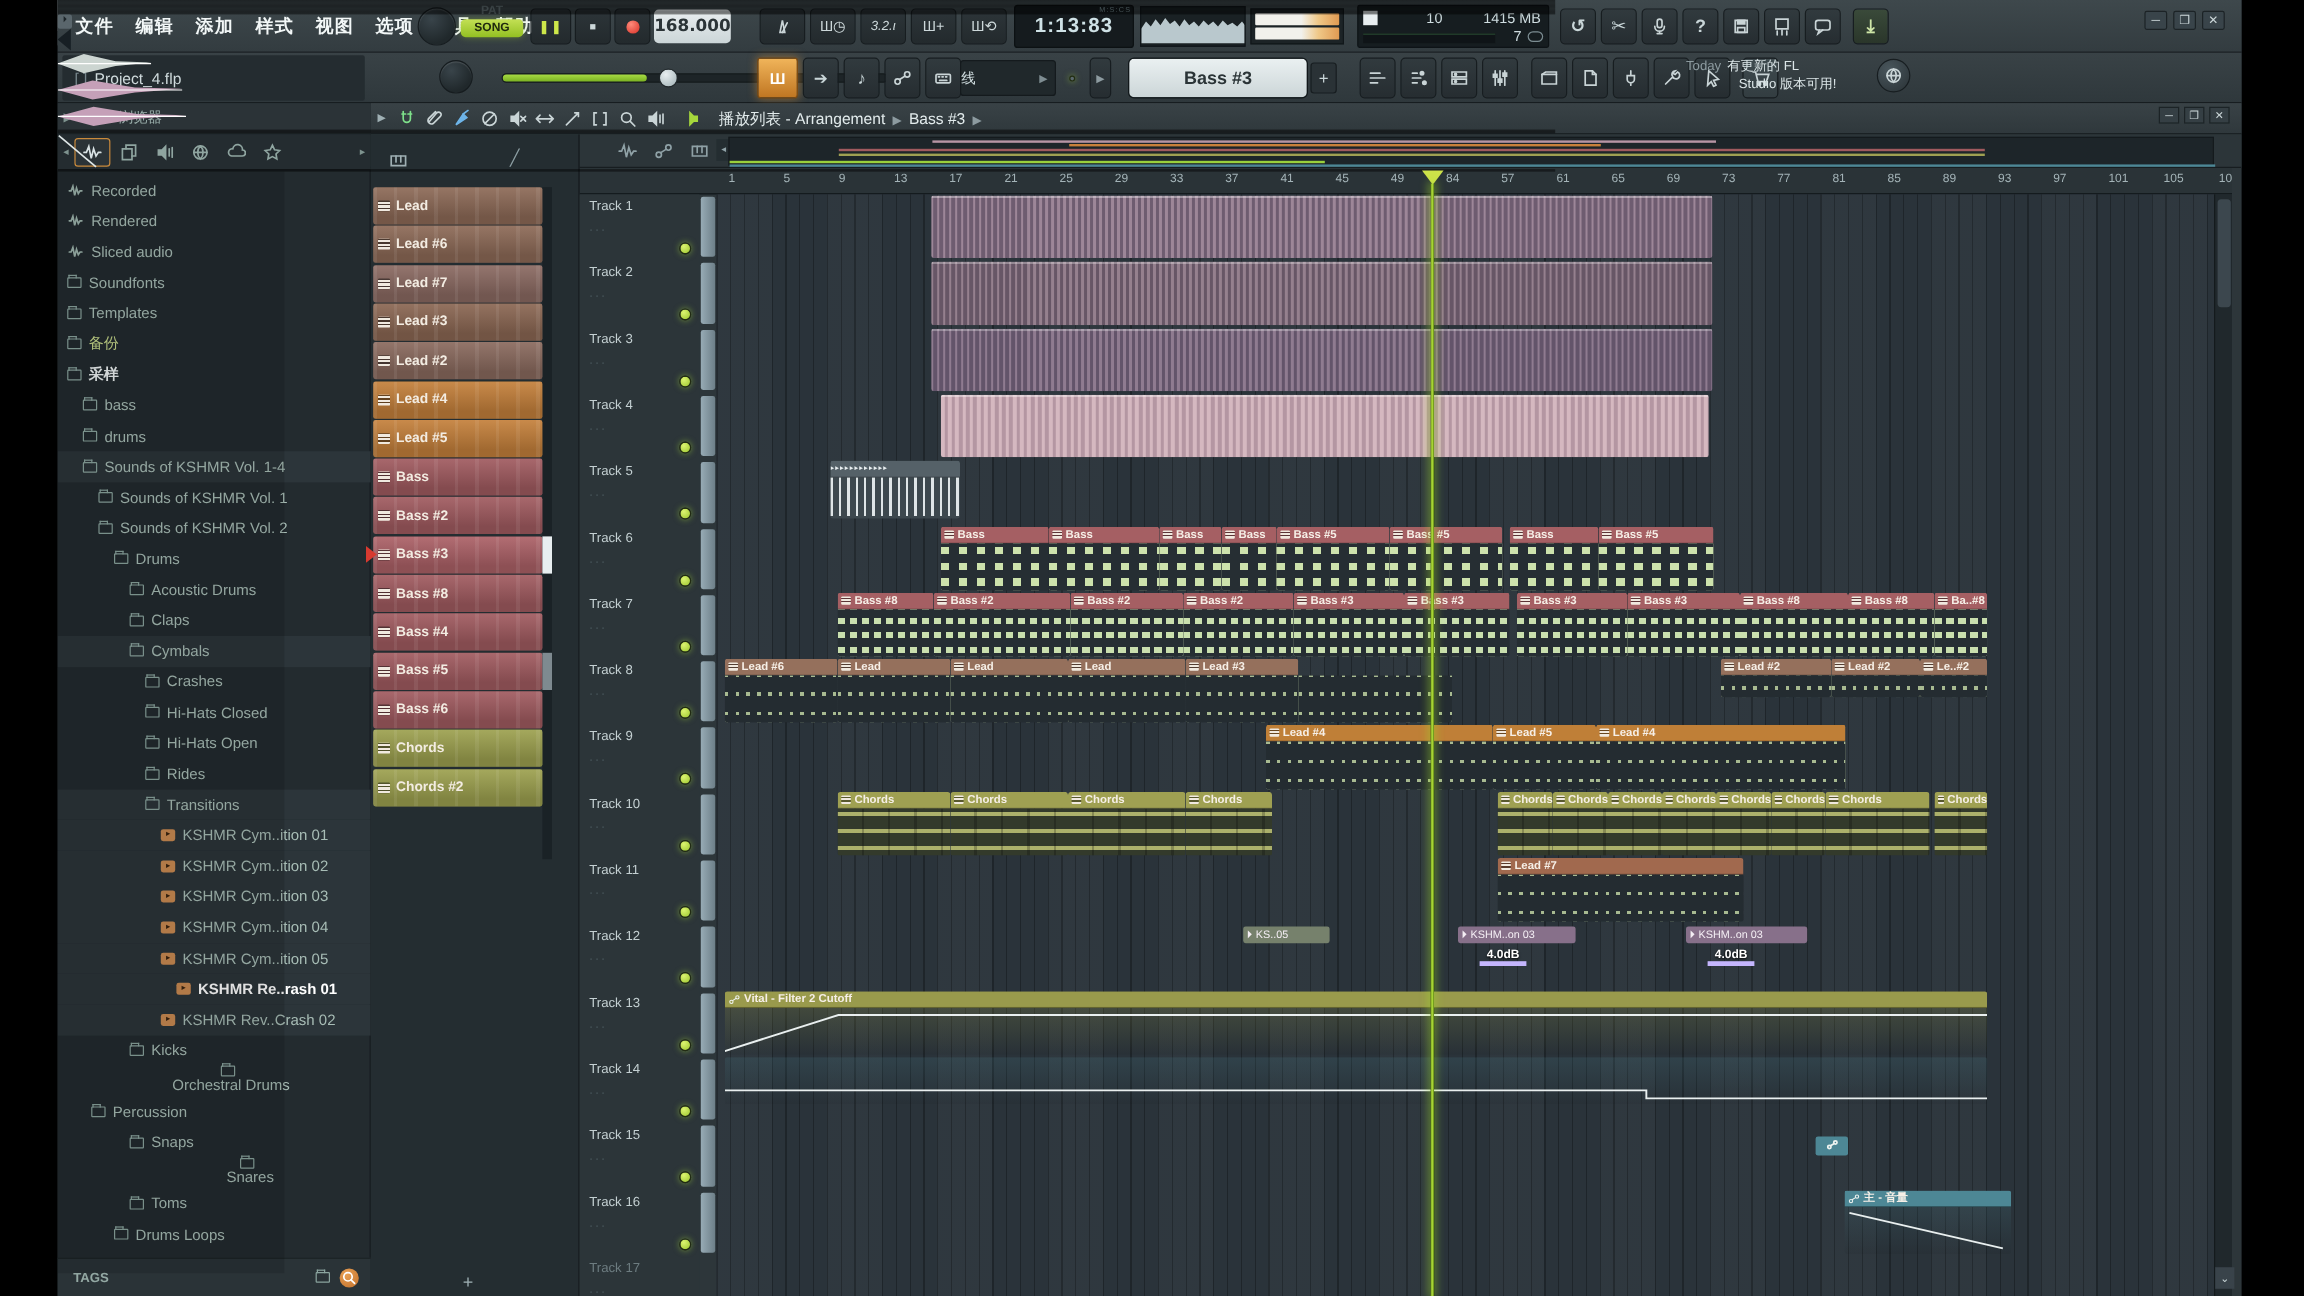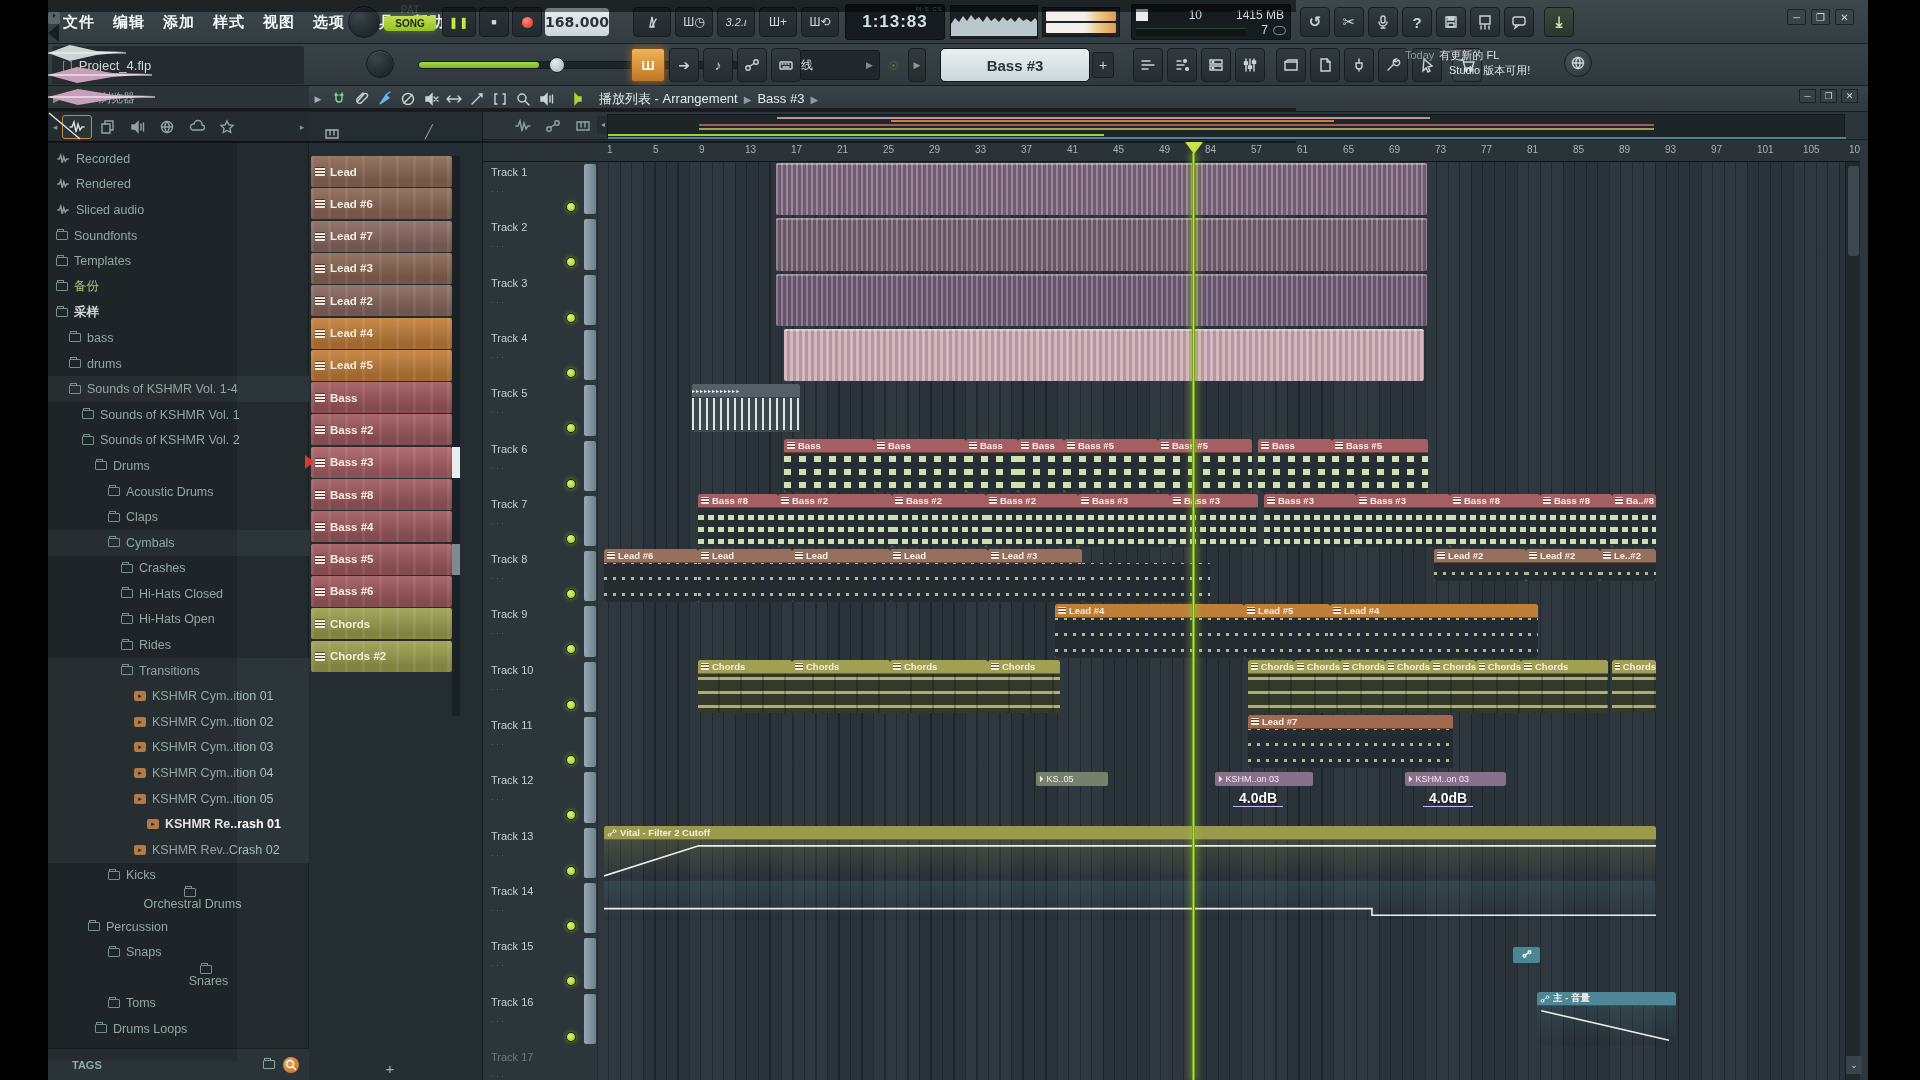--- a/index.html
+++ b/index.html
@@ -97,21 +97,21 @@
 .cbody{width:100%}
 .nb-g{background-color:#262e33;background-image:repeating-linear-gradient(0deg,#262e33 0 4px,transparent 4px 10px,#262e33 10px 13px),repeating-linear-gradient(90deg,#cde2ac 0 7px,transparent 7px 15px)}
 .nb-r{background-color:#262e33;background-image:repeating-linear-gradient(0deg,#262e33 0 3px,transparent 3px 8px,#262e33 8px 12px),repeating-linear-gradient(90deg,#c9dfae 0 6px,transparent 6px 10px)}
 .nb-c{background-color:#333a2b;background-image:repeating-linear-gradient(90deg,transparent 0 20px,rgba(0,0,0,.22) 20px 22px),repeating-linear-gradient(0deg,transparent 0 5px,rgba(193,197,118,.85) 5px 8px,transparent 8px 14px)}
 .nb-d{background-color:#242c31;background-image:repeating-linear-gradient(0deg,#242c31 0 6px,transparent 6px 9px,#242c31 9px 16px),repeating-linear-gradient(90deg,rgba(205,226,172,.78) 0 3px,transparent 3px 9px)}
 .st-a{background:repeating-linear-gradient(90deg,#9d8698 0 2px,#6e5c70 2px 5px);border-top:2px solid rgba(255,255,255,.35)}
 .st-b{background:repeating-linear-gradient(90deg,#95808e 0 2px,#675666 2px 5px);border-top:2px solid rgba(255,255,255,.3)}
 .st-c{background:repeating-linear-gradient(90deg,#8f7b90 0 2px,#63546a 2px 5px);border-top:2px solid rgba(255,255,255,.3)}
 .st-p{background:repeating-linear-gradient(90deg,#d5b8c0 0 3px,#b496a2 3px 6px);border-top:2px solid rgba(255,255,255,.4)}
 .badge{position:absolute;height:14px;border-radius:2px;color:#f4eef4;font-size:9px;display:flex;align-items:center;padding:0 3px;white-space:nowrap}
-.dbl{position:absolute;color:#fff;font-weight:bold;font-size:14px;text-shadow:0 1px 2px #000;border-bottom:1px solid #c4b5fd;padding:0 6px}
+.dbl{position:absolute;color:#fff;font-weight:bold;font-size:10px;text-shadow:0 1px 2px #000;border-bottom:4px solid #c4b5fd;padding:0 6px}
 #playline{position:absolute;width:3px;background:linear-gradient(90deg,#5c8212,#b6e43c,#5c8212);box-shadow:0 0 7px 2px rgba(160,220,40,.45)}
 #playtri{position:absolute;width:0;height:0;border-left:9px solid transparent;border-right:9px solid transparent;border-top:12px solid #cde24a}
 #vscroll{position:absolute;left:1797px;top:162px;width:15px;height:918px;background:#20282c;border-left:1px solid #141a1d}
 #vscroll .h{position:absolute;left:2px;top:4px;width:11px;height:90px;background:#3c474e;border-radius:3px}
 #cornerbtn{position:absolute;left:1798px;top:1056px;width:16px;height:18px;background:#39434a;color:#c9d6d8;font-size:9px;display:flex;align-items:center;justify-content:center}
 svg{display:block}
 .icsvg line,.icsvg path,.icsvg circle,.icsvg rect,.icsvg polyline,.icsvg polygon{vector-effect:non-scaling-stroke}
 </style>
 </head>
 <body>
@@ -578,21 +578,21 @@
             <span class="fold"></span>
           </span>
           <span>Kicks</span>
         </div>
         <div class="bitem" style="padding-left: 28px; flex-direction: column;">
           <span class="ic">
             <span class="fold"></span>
           </span>
           <span>Orchestral Drums</span>
         </div>
-        <div class="bitem" style="padding-left: 40px;">
+        <div class="bitem" style="padding-left: 28px;">
           <span class="ic">
             <span class="fold"></span>
           </span>
           <span>Percussion</span>
         </div>
         <div class="bitem" style="padding-left: 60px;">
           <span class="ic">
             <span class="fold"></span>
           </span>
           <span>Snaps</span>
@@ -613,21 +613,21 @@
           <span class="ic">
             <span class="fold"></span>
           </span>
           <span>Drums Loops</span>
         </div>
         <div class="bitem" style="padding-left: 47px;">
           <span>Fills</span>
         </div>
       </div>
     <div id="tagsbar">
-      <span style="margin-left:24px">TAGS</span>
+      <span style="margin-left:13px">TAGS</span>
       <span style="margin-left:auto;margin-right:10px;display:flex;align-items:center;gap:8px">
         <span class="fold"></span>
         <span id="tagsearch">
             <span class="ig">
               <svg class="icsvg" width="16" height="16" viewBox="0 0 16 16" fill="none" stroke="#c9d4d6" stroke-width="1.4" stroke-linecap="round">
                 <circle cx="7" cy="7" r="3.5" stroke="#fff"></circle>
                 <path d="M9.5 9.5l3 3" stroke="#fff"></path>
               </svg>
             </span>
           </span>

